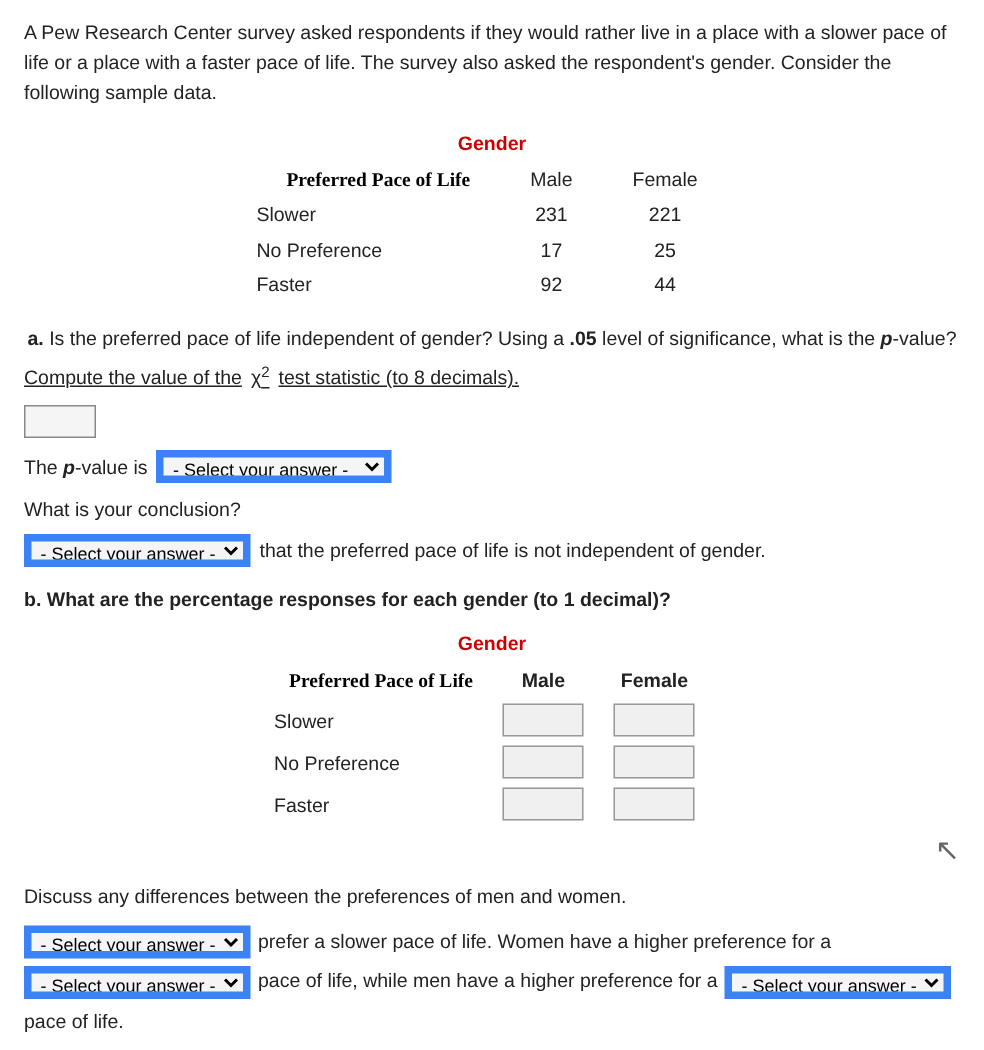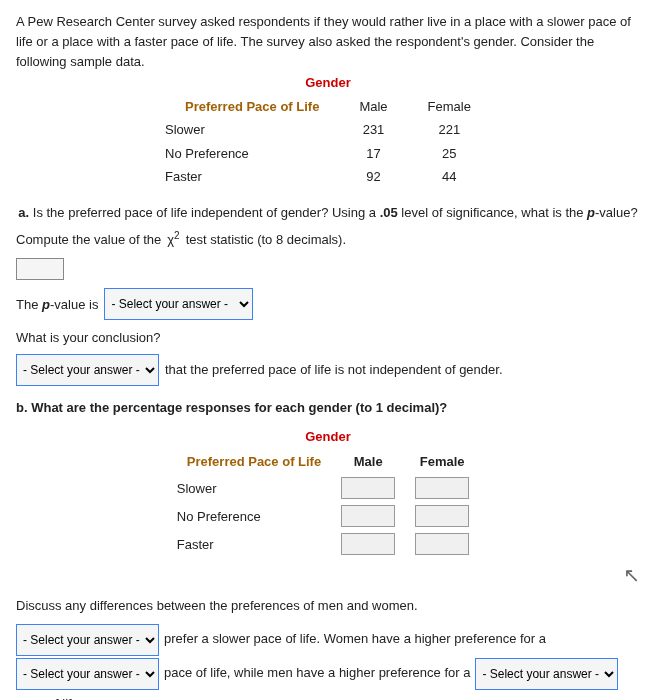--- a/index.html
+++ b/index.html
@@ -8,21 +8,21 @@
       font-size: 13px;
       background: #fff;
       color: #222;
       width: 656px;
       min-height: 700px;
       padding: 12px 16px;
       line-height: 1.5;
     }
     .intro-text {
       font-size: 13px;
-      margin-bottom: 1px;
+      margin-bottom: 14px;
       line-height: 1.55;
     }
     .table-container {
       display: flex;
       flex-direction: column;
       align-items: center;
       margin-bottom: 14px;
     }
     .gender-header {
       color: #c00;
@@ -44,49 +44,51 @@
       text-align: left;
       padding-left: 0;
       min-width: 140px;
     }
     table.data-table thead th {
       font-weight: normal;
       font-size: 13px;
     }
     .bold-label {
       font-weight: bold;
-      color: #a16207;
+      color: #000000;
+      font-family: Liberation Serif, serif;
     }
     .question-text {
       font-size: 13px;
       margin-bottom: 6px;
       line-height: 1.5;
       text-align: center;
     }
     .question-text b { font-weight: bold; }
     .question-text i { font-style: italic; }
     .chi-row {
       display: flex;
       align-items: center;
       gap: 6px;
       margin-bottom: 8px;
       font-size: 13px;
+      text-decoration: underline;
     }
     input[type="text"], input.small-input {
       width: 48px;
       height: 22px;
       border: 1px solid #888;
       background: #f5f5f5;
       font-size: 12px;
       padding: 2px 4px;
     }
     select.answer-select {
       font-size: 12px;
-      height: 32px;
-      border: 1px solid #3b82f6;
+      height: 22px;
+      border: 5px solid #3b82f6;
       background: #f5f5f5;
       padding: 0 2px;
     }
     .pvalue-row {
       display: flex;
       align-items: center;
       gap: 6px;
       margin-bottom: 8px;
       font-size: 13px;
     }

